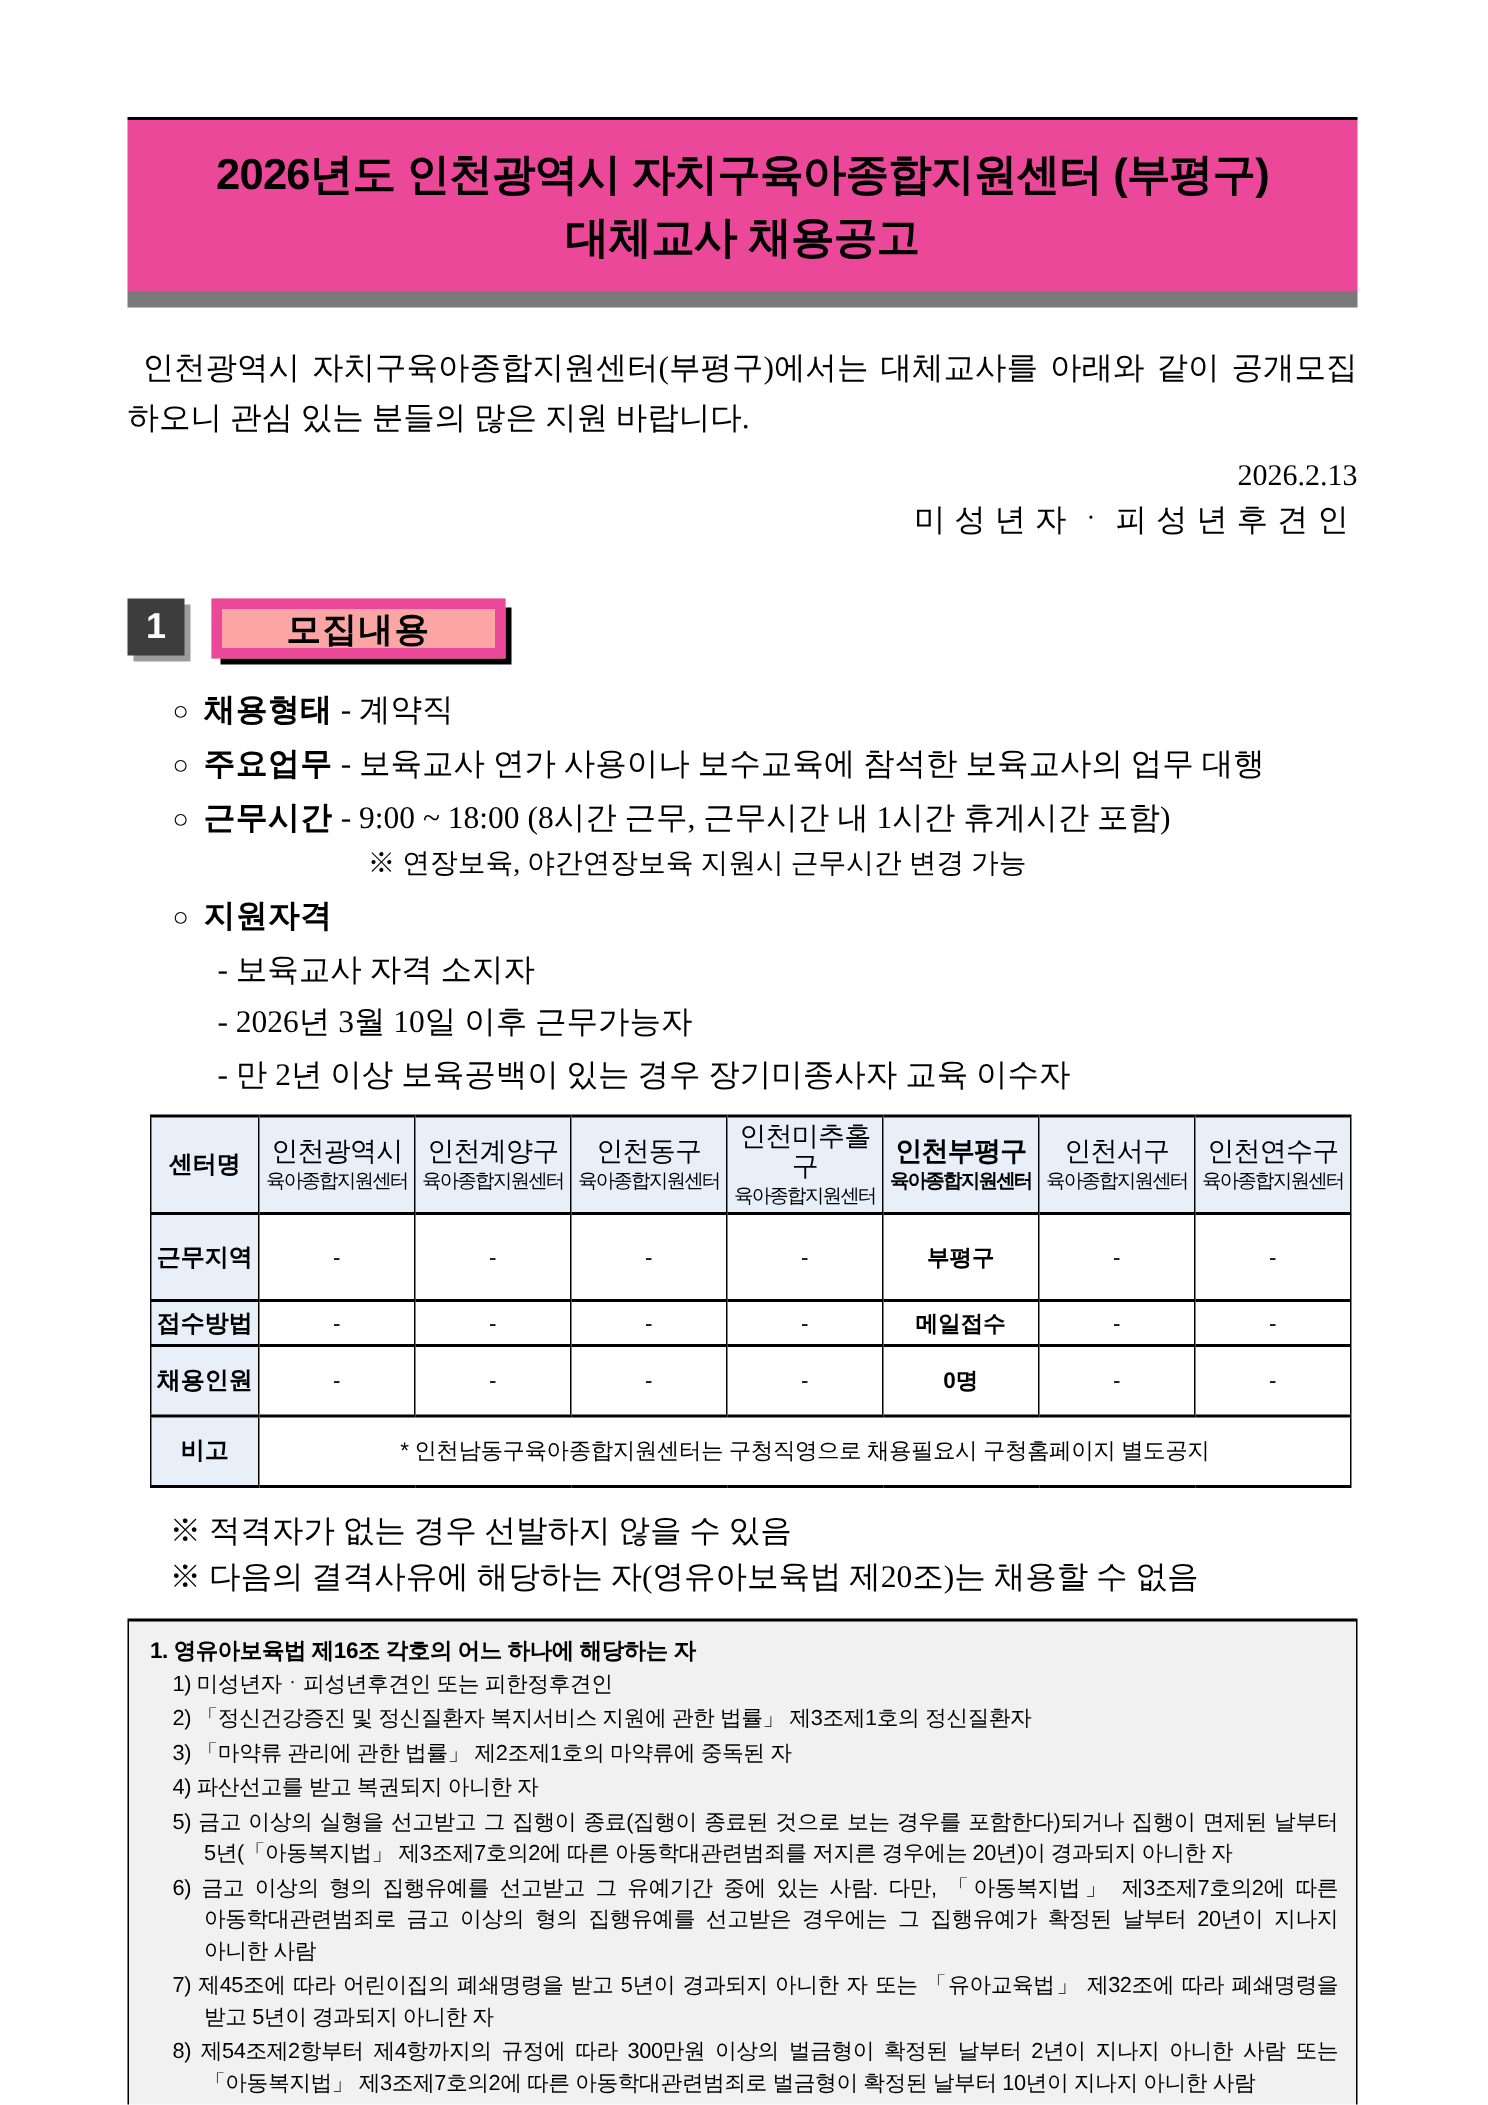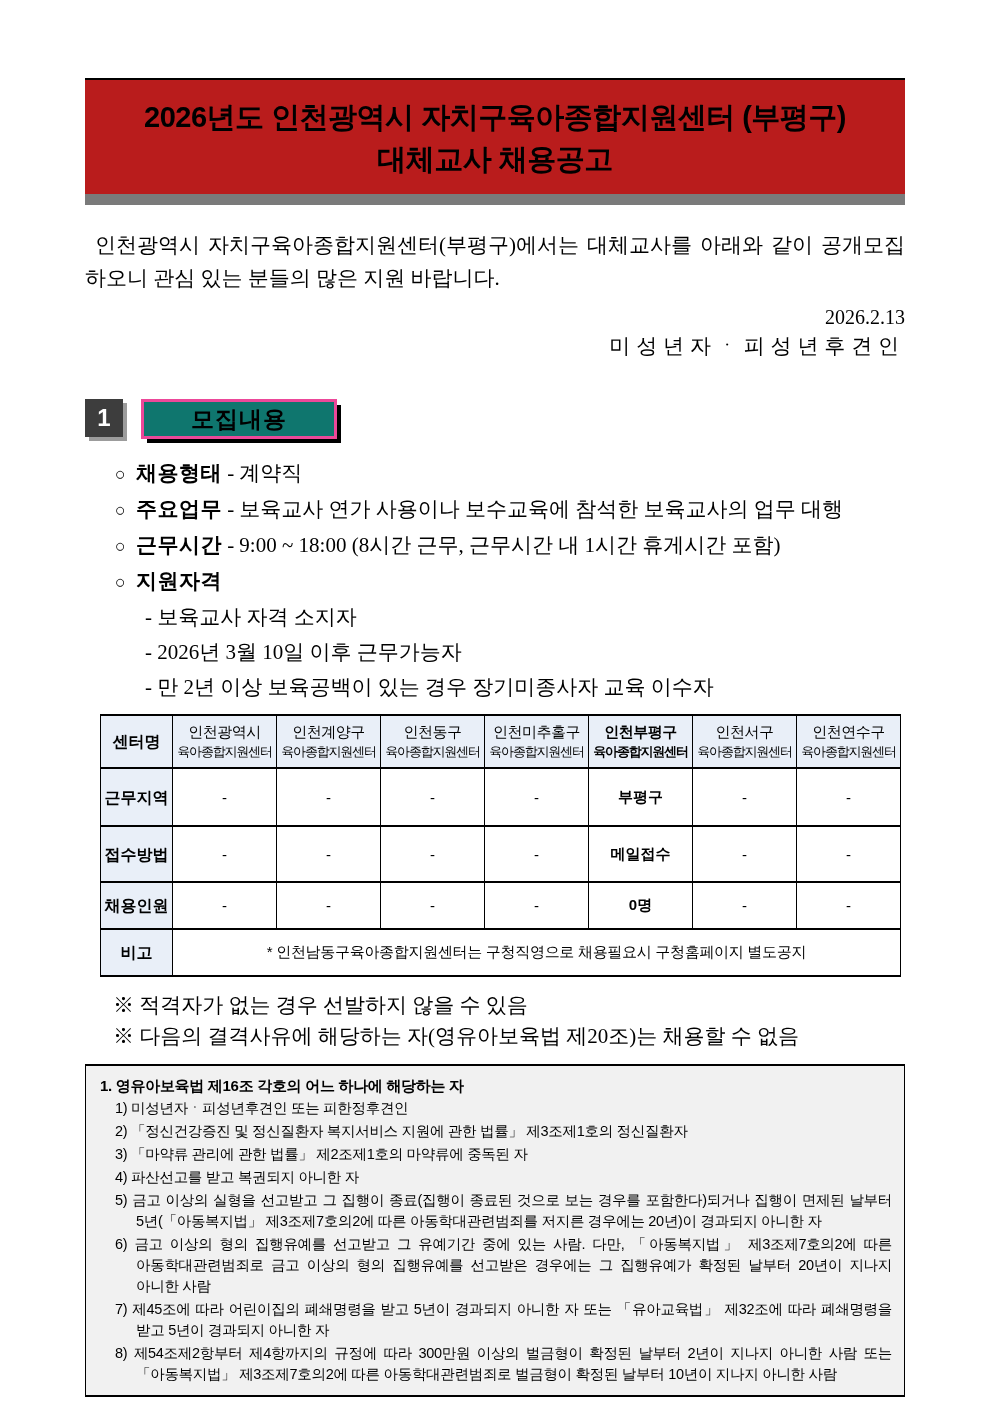--- a/index.html
+++ b/index.html
@@ -9,21 +9,21 @@
     font-family: "Liberation Serif", "DejaVu Serif", serif;
     color: #000;
     position: relative;
     overflow: hidden;
   }
   .page { padding: 78px 87px 0 85px; }
 
   
   .banner-wrap { border-top: 2px solid #000; }
   .banner {
-    background: #b91c1c;
+    background: #ec4899;
     padding: 16px 10px 14px 10px;
     text-align: center;
   }
   .banner .t {
     font-family: "Liberation Sans", "DejaVu Sans", sans-serif;
     font-weight: bold; font-size: 29px; line-height: 42px;
     letter-spacing: -0.5px;
   }
   .banner-bar { height: 11px; background: #7a7a7a; }
 
@@ -40,22 +40,22 @@
   
   .sec-head { margin-top: 38px; display: flex; align-items: flex-start; gap: 18px; height: 46px; }
   .sec-num {
     width: 38px; height: 38px; background: #3d3d3d; color: #fff;
     font-family: "Liberation Sans", "DejaVu Sans", sans-serif;
     font-weight: bold; font-size: 24px;
     display: flex; align-items: center; justify-content: center;
     box-shadow: 4px 4px 0 #9c9c9c;
   }
   .sec-title {
-    width: 196px; height: 40px; background: #0f766e;
-    border: 3px solid #ec4899;
+    width: 196px; height: 40px; background: #fca5a5;
+    border: 7px solid #ec4899;
     box-shadow: 5px 5px 0 -1px #000;
     font-family: "Liberation Sans", "DejaVu Sans", sans-serif;
     font-weight: bold; font-size: 23px;
     display: flex; align-items: center; justify-content: center;
     letter-spacing: 1px;
   }
 
   
   .bullets { margin-top: 14px; font-size: 21px; }
   .b-row { padding-left: 30px; line-height: 29px; margin-top: 6px; word-break: keep-all; }
@@ -72,26 +72,26 @@
     font-size: 15px;
   }
   table.recruit td {
     border-left: 1px solid #000; border-right: 1px solid #000;
     border-top: 2px solid #000; border-bottom: 2px solid #000;
     text-align: center; vertical-align: middle;
     padding: 2px 1px; overflow: hidden;
   }
   td.hcell, td.lcell { background: #e9eff8; }
   td.lcell { font-weight: bold; font-size: 16px; line-height: 21px; word-break: break-all; padding: 2px 14px; }
-  .hc1 { display: block; font-size: 15px; line-height: 20px; letter-spacing: -0.5px; }
+  .hc1 { display: block; font-size: 18px; line-height: 20px; letter-spacing: -0.5px; }
   .hc2 { display: block; font-size: 13px; line-height: 19px; letter-spacing: -1.2px; white-space: nowrap; }
   td.bold-col .hc1, td.bold-col .hc2, td.bold-val { font-weight: bold; }
   tr.r-head td { height: 53px; }
   tr.r-area td { height: 58px; }
-  tr.r-apply td { height: 56px; }
+  tr.r-apply td { height: 30px; }
   tr.r-count td { height: 47px; }
   tr.r-note td { height: 47px; }
   td.note-cell { text-align: left; padding: 2px 8px; font-size: 15px; letter-spacing: -0.3px; }
 
   
   .post-notes { margin-top: 16px; }
   .post-note { padding-left: 28px; font-size: 21px; line-height: 24px; margin-top: 7px; word-break: keep-all; }
 
   
   .legal-box {
@@ -132,20 +132,21 @@
   <div class="bullets">
     <div class="b-row">
       <span class="b-circle">○</span><span class="b-label">채용형태</span> <span>- 계약직</span>
     </div>
     <div class="b-row">
       <span class="b-circle">○</span><span class="b-label">주요업무</span> <span>- 보육교사 연가 사용이나 보수교육에 참석한 보육교사의 업무 대행</span>
     </div>
     <div class="b-row">
       <span class="b-circle">○</span><span class="b-label">근무시간</span> <span>- 9:00 ~ 18:00 (8시간 근무, 근무시간 내 1시간 휴게시간 포함)</span>
     </div>
+    <div class="worktime-note">※ 연장보육, 야간연장보육 지원시 근무시간 변경 가능</div>
     <div class="b-row">
       <span class="b-circle">○</span><span class="b-label">지원자격</span>
     </div>
     <div class="qual-sub">- 보육교사 자격 소지자</div>
     <div class="qual-sub">- 2026년 3월 10일 이후 근무가능자</div>
     <div class="qual-sub">- 만 2년 이상 보육공백이 있는 경우 장기미종사자 교육 이수자</div>
   </div>
 
   <div class="tbl-wrap">
     <table class="recruit">

